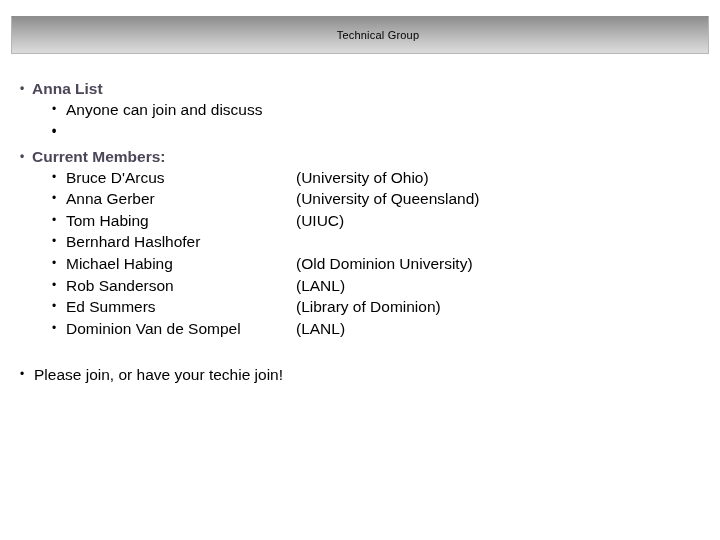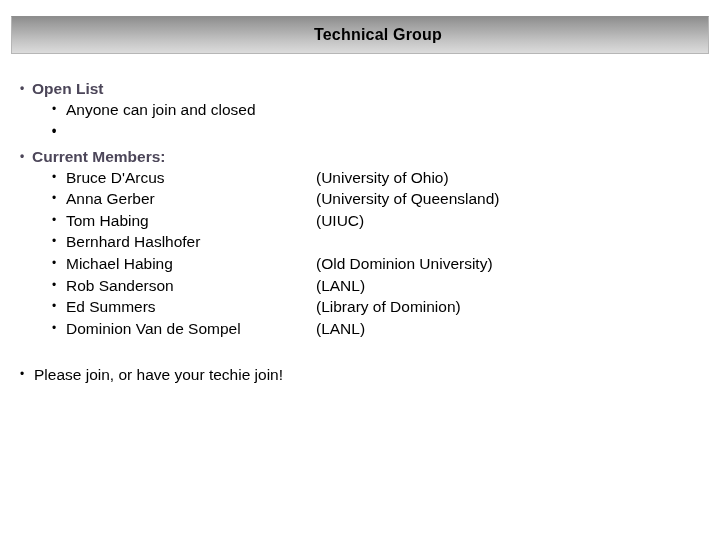--- a/index.html
+++ b/index.html
@@ -32,22 +32,22 @@
        #9d9d9d 18%,
        #b0b0b0 42%,
        #c4c4c4 66%,
        #d2d2d2 86%,
        #dcdcdc 100%);
     display: flex;
     align-items: center;
     justify-content: center;
   }
   #title-text {
-    font-size: 16px;
-    font-weight: bold;
+    font-size: 11px;
+    font-weight: normal;
     color: #000000;
     letter-spacing: 0.2px;
     white-space: nowrap;
     margin-left: 36px;
   }
 
   
   #body-content {
     position: absolute;
     left: 0;
@@ -88,21 +88,21 @@
     top: 0;
     font-size: 12px;
     line-height: 21.6px;
     color: #000000;
   }
   .l2.bold { font-weight: bold; }
 
   .member-row { position: relative; }
   .member-row .org {
     position: absolute;
-    left: 316px;
+    left: 296px;
     top: 0;
     font-size: 15.5px;
     color: #000000;
     white-space: nowrap;
   }
 
   #open-list-block { margin-top: 0px; }
   #members-block  { margin-top: 25px; }
   #join-block     { margin-top: 25px; }
 
@@ -138,25 +138,25 @@
 
   <div id="title-bar">
     <div id="title-text">Technical Group</div>
   </div>
 
   <div id="body-content">
 
     <div class="block" id="open-list-block">
       <div class="l1">
         <span class="bullet">•</span>
-        <span>Open List</span>
+        <span>Anna List</span>
       </div>
       <div class="l2">
         <span class="bullet">•</span>
-        <span>Anyone can join and closed</span>
+        <span>Anyone can join and discuss</span>
       </div>
       <div class="l2">
         <span class="bullet">•</span>
       </div>
       <div class="l2 bold">
         <span class="bullet">•</span>
       </div>
     </div>
 
     <div class="block" id="members-block">

